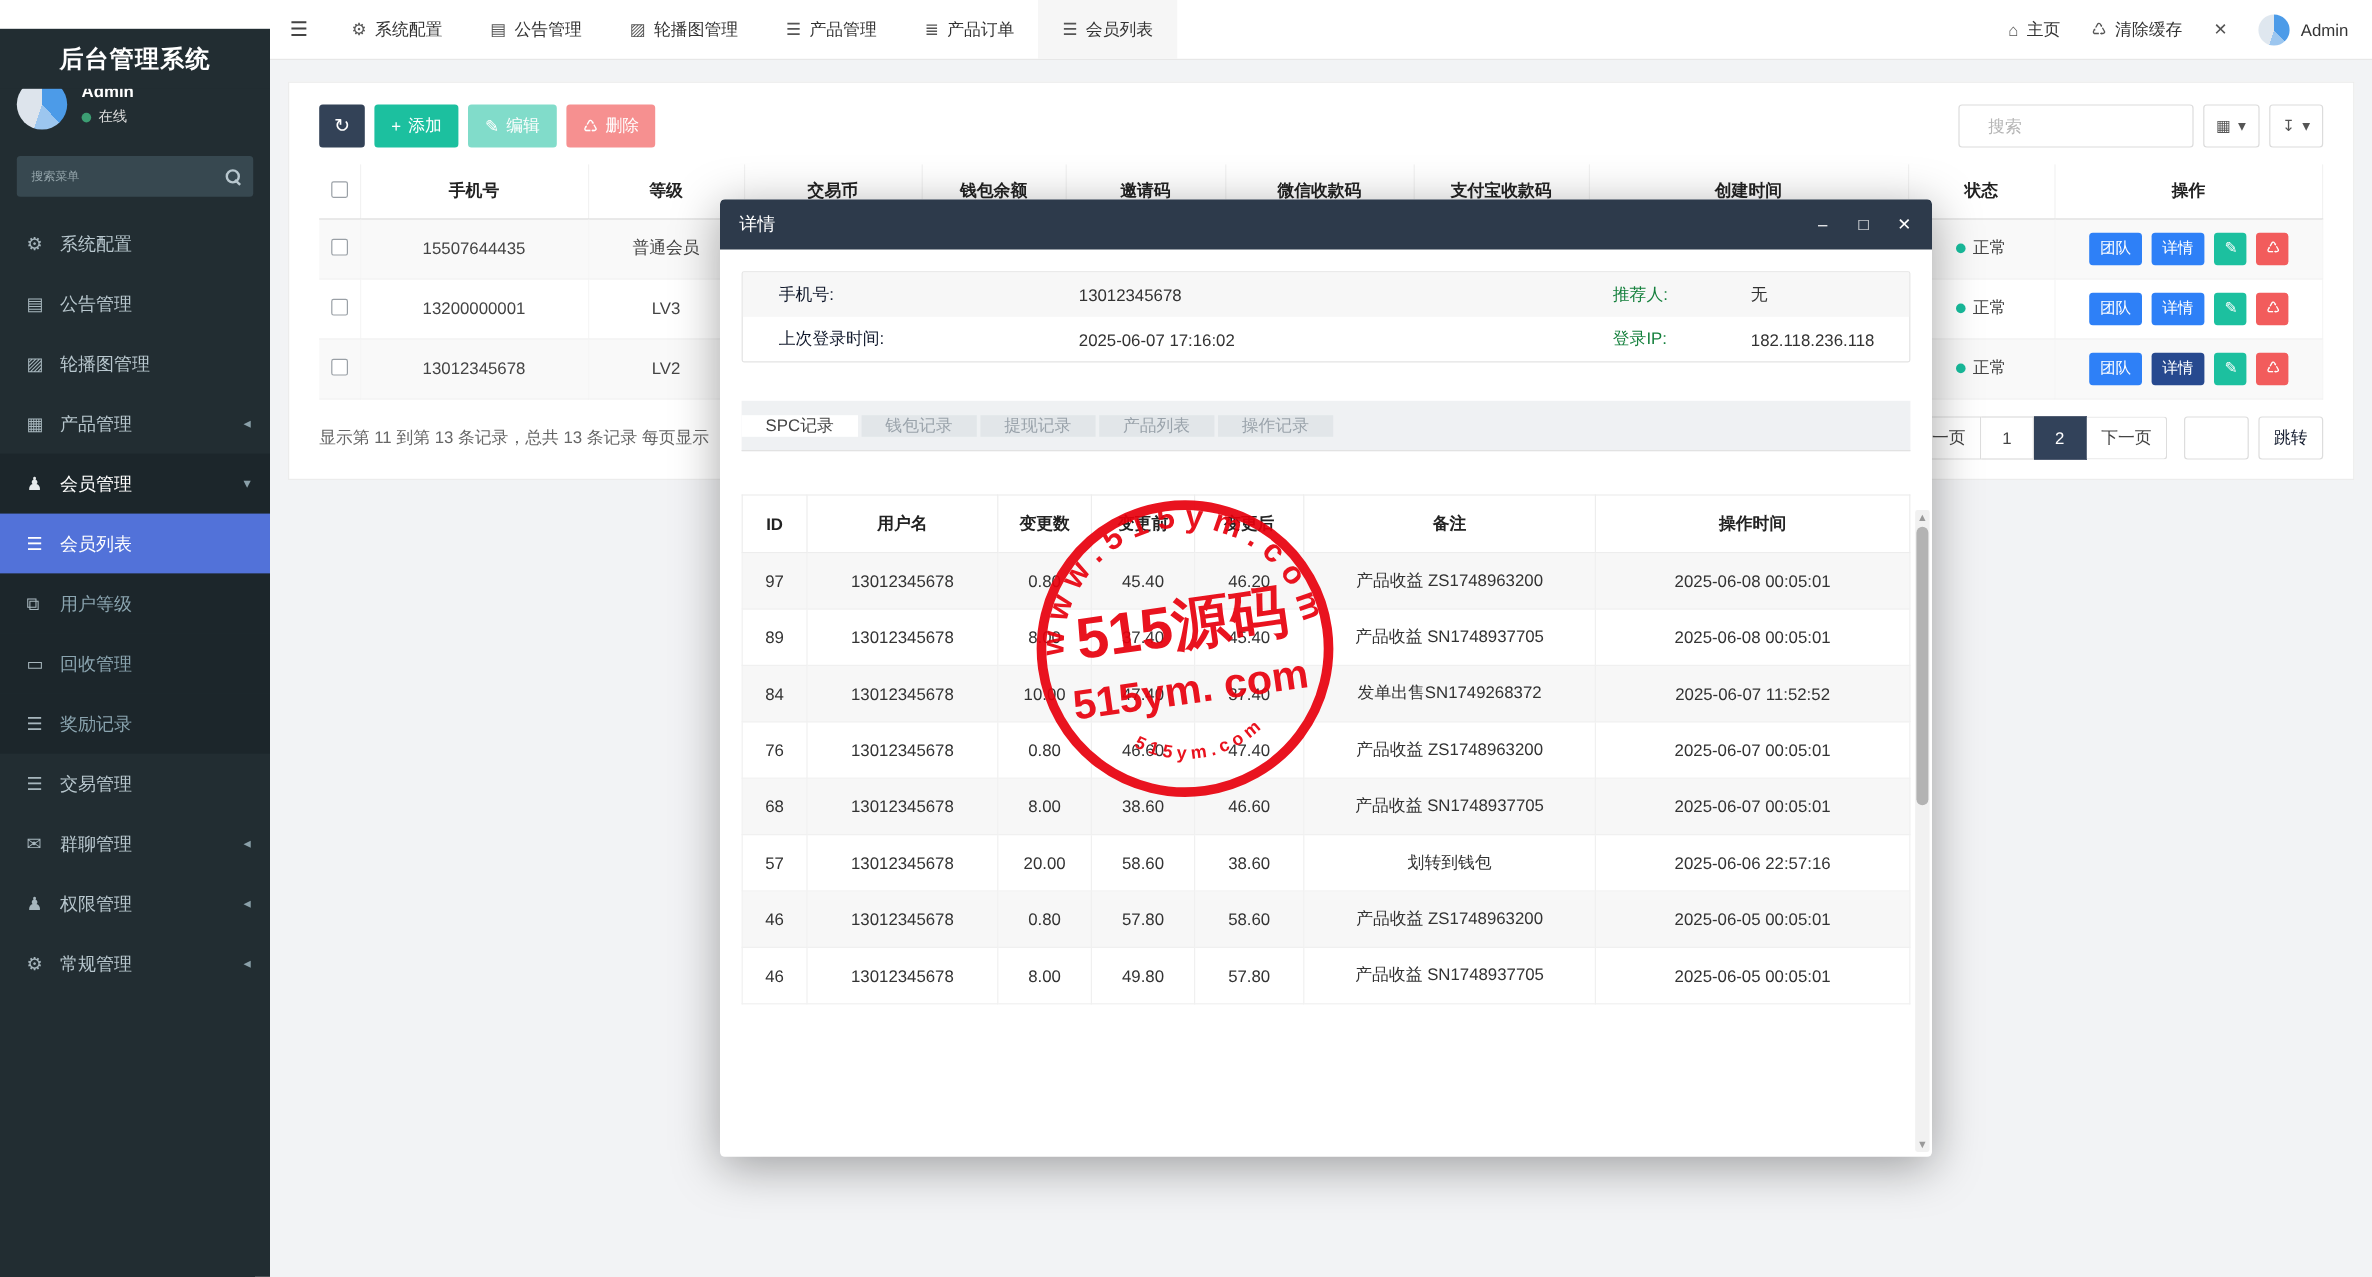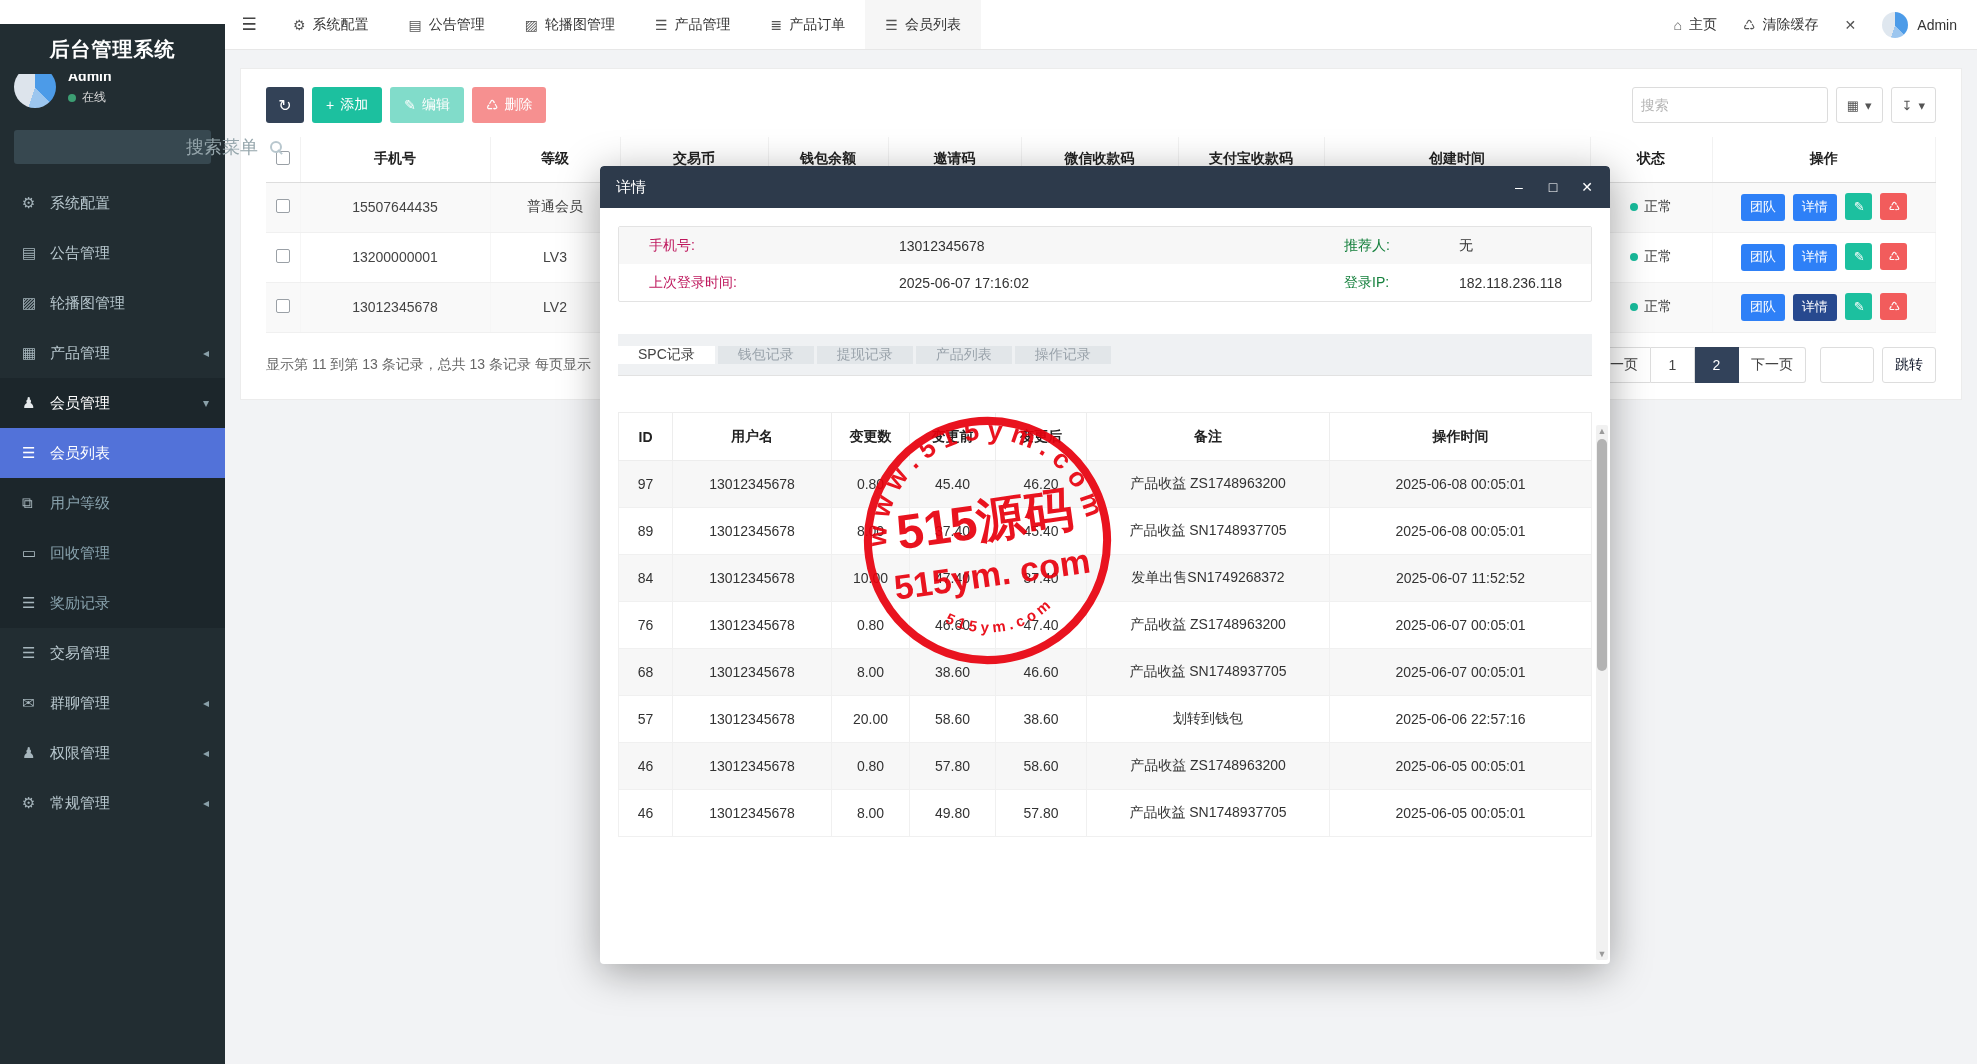--- a/index.html
+++ b/index.html
@@ -22,21 +22,21 @@
 
   
   .sidebar { position:absolute; left:0; top:50px; width:225px; height:1014px; background:#222d32; z-index:4; }
   .user-panel { display:flex; padding:16px 14px 14px 14px; gap:12px; }
   .avatar-lg { width:42px; height:42px; border-radius:50%; background:conic-gradient(#4c9be8 0 38%, #9cc6ef 38% 55%, #dde4ec 55% 100%); flex:0 0 auto; }
   .user-meta { display:flex; flex-direction:column; justify-content:center; gap:5px; }
   .user-name { color:#fff; font-weight:bold; font-size:14px; }
   .user-status { color:#ddd; font-size:12px; display:flex; align-items:center; gap:6px; }
   .dot-green { width:8px; height:8px; border-radius:50%; background:#3c9e73; display:inline-block; }
   .side-search { margin:8px 14px 14px 14px; height:34px; background:#374850; border-radius:3px; display:flex; align-items:center; }
-  .side-search input { flex:1; background:transparent; border:none; outline:none; color:#ccc; font-size:18px; padding:0 12px; font-family:inherit;text-align:right; }
+  .side-search input { flex:1; background:transparent; border:none; outline:none; color:#ccc; font-size:10px; padding:0 12px; font-family:inherit; }
   .side-search input::placeholder { color:#95a5ab; }
   .side-search .sbtn { width:34px; height:34px; display:flex; align-items:center; justify-content:center; color:#b8c7ce; cursor:pointer; }
   .mag { width:13px; height:13px; position:relative; display:inline-block; }
   .mag::before { content:""; position:absolute; width:8px; height:8px; border:2px solid currentColor; border-radius:50%; left:0; top:0; }
   .mag::after { content:""; position:absolute; width:6px; height:2px; background:currentColor; transform:rotate(45deg); left:7px; top:10px; }
   .smenu { list-style:none; margin-top:4px; }
   .smenu li { height:50px; display:flex; align-items:center; padding:0 16px 0 22px; color:#b8c7ce; font-size:15px; cursor:pointer; }
   .smenu li .mi { width:28px; font-size:15px; color:#a7b6bd; flex:0 0 auto; }
   .smenu li .arr { margin-left:auto; color:#8aa0a9; font-size:12px; }
   .smenu li.group-head { background:#1c262b; color:#fff; }
@@ -48,21 +48,21 @@
   
   .content { position:absolute; left:240px; top:68px; width:1722px; }
   .panel { background:#fff; border:1px solid #ececec; padding:18px 25px 16px 25px; }
   .toolbar { display:flex; align-items:center; }
   .btn { border:none; border-radius:3px; color:#fff; font-size:14px; height:36px; padding:0 14px; margin-right:8px; cursor:pointer; display:inline-flex; align-items:center; gap:6px; font-family:inherit; }
   .btn-refresh { background:#334257; width:38px; justify-content:center; font-size:16px; }
   .btn-add { background:#1cc09f; }
   .btn-edit { background:#1cc09f; opacity:.55; }
   .btn-del { background:#f25c5c; opacity:.68; }
   .toolbar-right { margin-left:auto; display:flex; align-items:center; }
-  .tsearch { width:196px; height:36px; border:1px solid #dcdcdc; border-radius:3px; padding:0 8px; font-size:14px; color:#555; outline:none; font-family:inherit; }
+  .tsearch { width:196px; height:36px; border:1px solid #dcdcdc; border-radius:3px; padding:0 24px; font-size:14px; color:#555; outline:none; font-family:inherit; }
   .tsearch::placeholder { color:#b5b5b5; }
   .tool-dd { height:36px; border:1px solid #dcdcdc; background:#fff; border-radius:3px; margin-left:8px; padding:0 10px; display:inline-flex; align-items:center; gap:6px; color:#555; cursor:pointer; font-size:13px; }
 
   table.main { width:100%; border-collapse:collapse; table-layout:fixed; margin-top:14px; }
   table.main th { height:45px; font-weight:bold; font-size:14px; color:#222; border-bottom:1px solid #ddd; border-right:1px solid #f2f2f2; background:#fff; }
   table.main td { height:50px; text-align:center; font-size:14px; color:#444; border-bottom:1px solid #f0f0f0; border-right:1px solid #f6f6f6; }
   table.main tr:nth-child(odd) td { background:#f9f9f9; }
   .cb { width:14px; height:14px; border:1px solid #9aa0a6; border-radius:2px; display:inline-block; background:#fff; cursor:pointer; }
   .status-cell { color:#18bc9c; }
   .status-cell .dot-green { background:#18bc9c; margin-right:6px; }
@@ -87,21 +87,21 @@
   .modal-head { height:42px; background:#2d3a4b; color:#fff; display:flex; align-items:center; padding:0 16px; border-radius:4px 4px 0 0; }
   .modal-title { font-size:15px; }
   .modal-ctrls { margin-left:auto; display:flex; gap:20px; font-size:14px; }
   .mc { cursor:pointer; color:#fff; width:14px; text-align:center; }
   .modal-body { padding:18px; position:relative; height:756px; }
 
   .info-panel { border:1px solid #e3e3e3; border-radius:2px; }
   .info-head { background:#f7f7f7; border-bottom:1px solid #e3e3e3; padding:11px 16px; font-size:15px; color:#333; }
   .info-row { display:flex; height:37px; align-items:center; font-size:14px; padding-left:30px; }
   .info-row:nth-child(odd) { background:#f7f7f7; }
-  .il1 { width:250px; color:#be185d; }
+  .il1 { width:250px; color:#0f172a; }
   .iv1 { width:445px; color:#333; }
   .il2 { width:115px; color:#15803d; }
   .iv2 { flex:1; color:#333; }
 
   .tabs { margin-top:32px; background:#eff1f3; border-bottom:1px solid #e2e2e2; display:flex; height:42px; align-items:center; padding-left:0; }
   .tab { padding:0 20px; display:flex; align-items:center; font-size:14px; color:#9aa3ab; background:#e2e6e9; margin-right:3px; cursor:pointer; }
   .tab.active { background:#fff; color:#444; position:relative; top:0; }
 
   table.rec { width:100%; border-collapse:collapse; table-layout:fixed; margin-top:36px; }
   table.rec th { height:48px; font-weight:bold; font-size:14px; color:#222; border:1px solid #ededed; background:#fff; }

